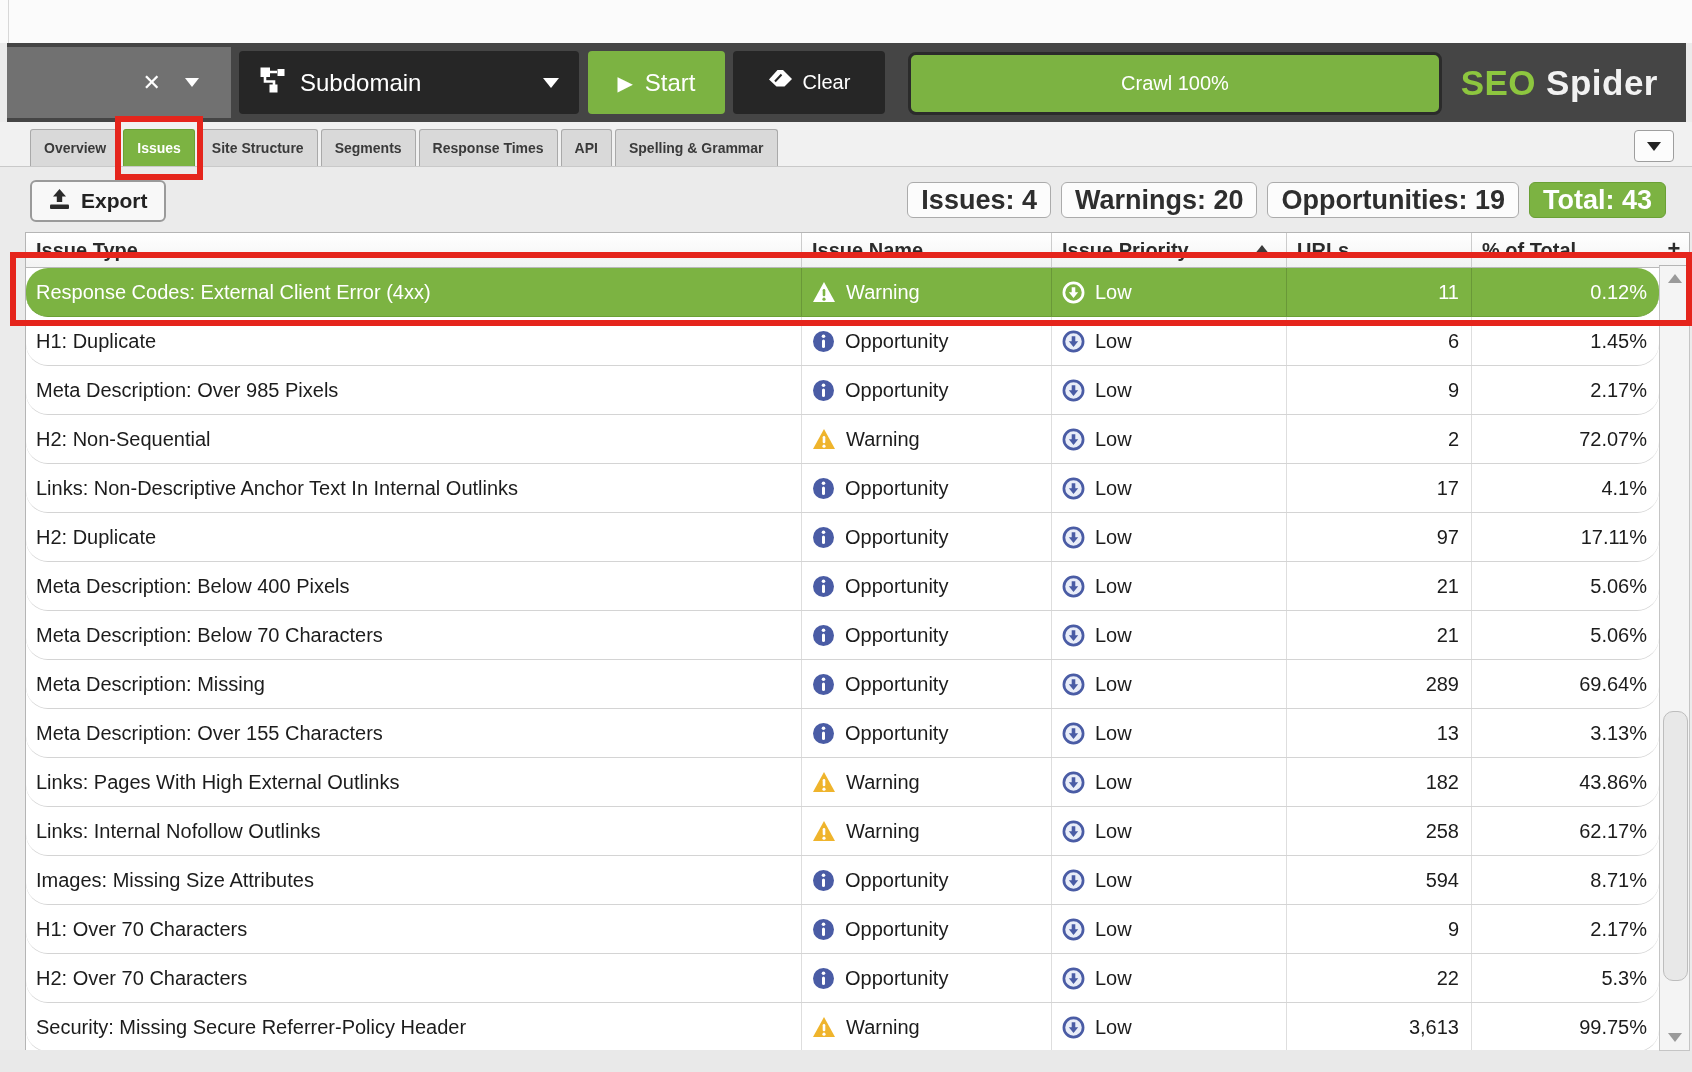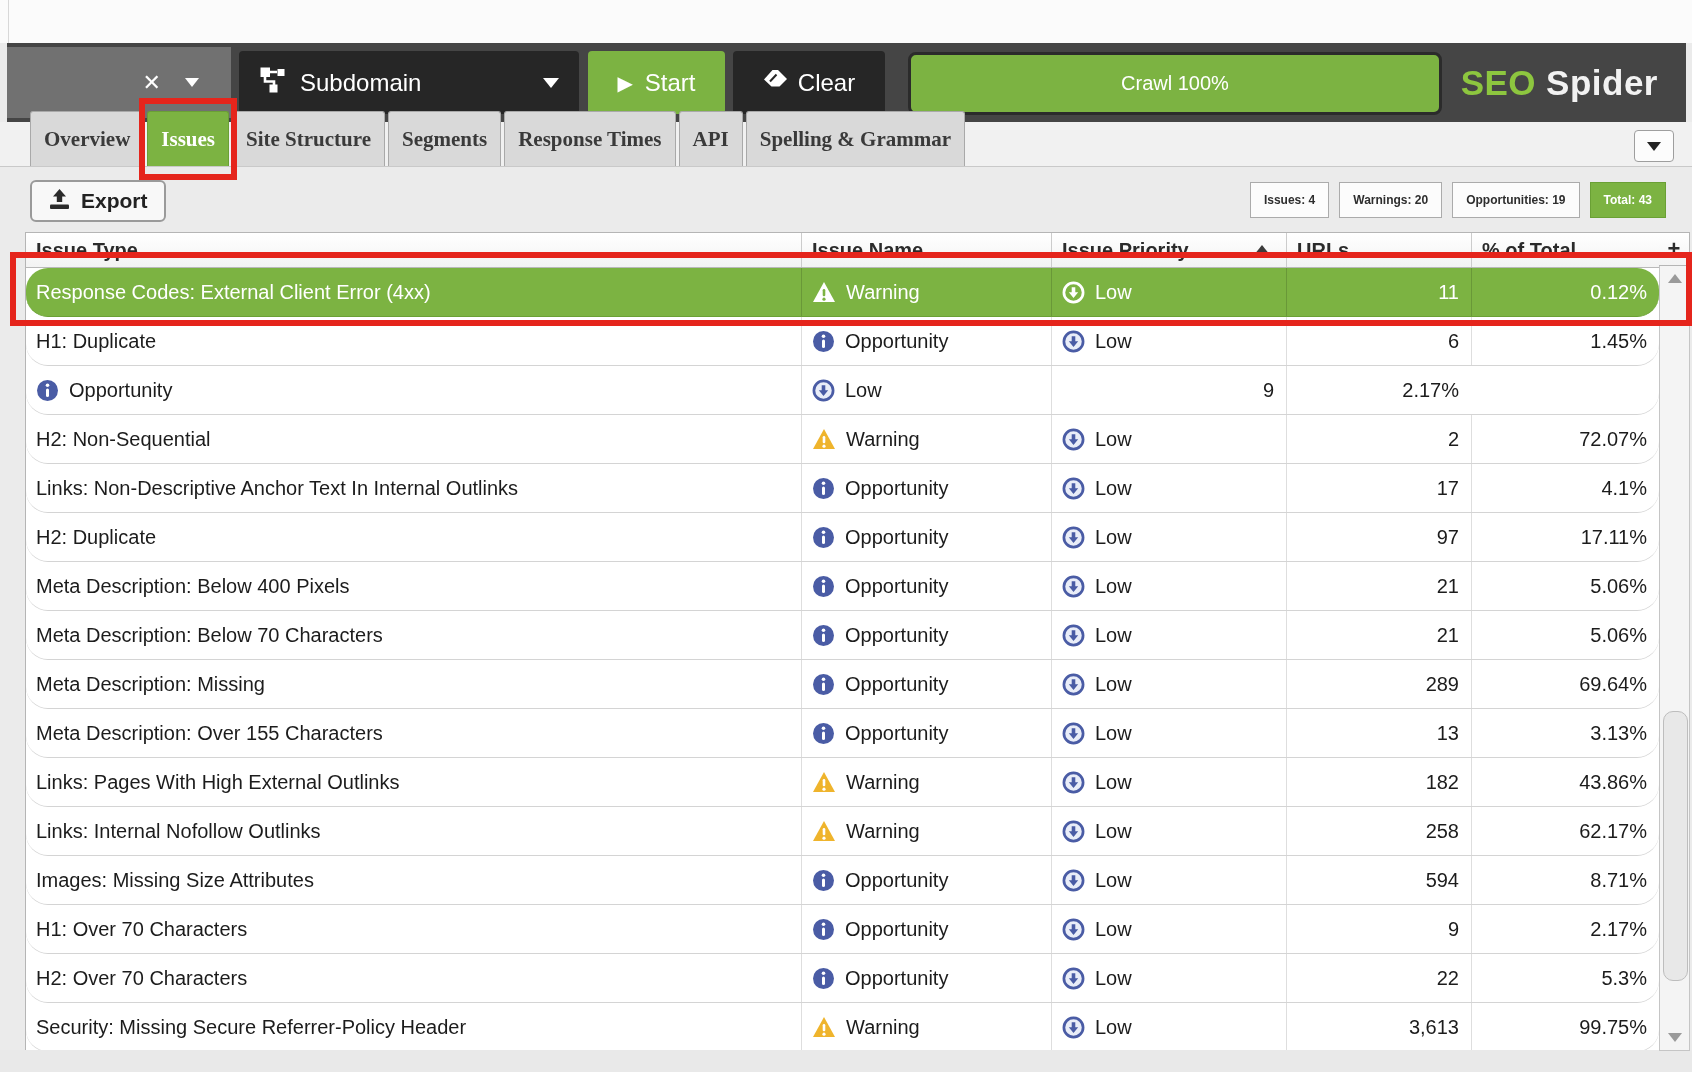--- a/index.html
+++ b/index.html
@@ -20,43 +20,43 @@
   .caret{width:0;height:0;border-left:8px solid transparent;border-right:8px solid transparent;border-top:10px solid #fff;}
   .caret.small{border-left-width:7px;border-right-width:7px;border-top-width:9px;}
   .mode-btn{position:absolute;left:232px;top:8px;width:340px;height:63px;background:#262626;border-radius:4px;
     display:flex;align-items:center;padding:0 20px;box-sizing:border-box;color:#fff;font-size:24px;}
   .mode-btn .lbl{margin-left:14px;}
   .mode-btn .sp{flex:1;}
   .start-btn{position:absolute;left:581px;top:8px;width:137px;height:63px;background:#7CB342;border-radius:4px;
     display:flex;align-items:center;justify-content:center;gap:12px;color:#fff;font-size:24px;}
   .play-glyph{font-size:20px;line-height:1;}
   .clear-btn{position:absolute;left:726px;top:8px;width:152px;height:63px;background:#262626;border-radius:4px;
-    display:flex;align-items:center;justify-content:center;gap:10px;color:#fff;font-size:24px;}
+    display:flex;align-items:center;justify-content:center;gap:10px;color:#fff;font-size:20px;}
   .crawl-bar{position:absolute;left:901px;top:9px;width:528px;height:57px;background:#7CB342;
     border:3px solid #2b2b2b;border-radius:8px;display:flex;align-items:center;justify-content:center;
     color:#fff;font-size:20px;}
   .logo{position:absolute;right:28px;top:0;height:79px;display:flex;align-items:center;font-size:35px;letter-spacing:.5px;}
   .logo .seo{color:#8DC63F;font-weight:600;}
   .logo .spider{color:#f2f2f2;font-weight:700;margin-left:10px;}
   
   .tab-bar{position:absolute;top:122px;left:0;width:1692px;height:45px;background:#f1f1f1;
     border-bottom:1px solid #c9c9c9;display:flex;align-items:flex-end;padding-left:30px;box-sizing:border-box;}
   .tab{height:36px;background:#d9d9d9;border:1px solid #a9a9a9;border-bottom:none;border-radius:3px 3px 0 0;
-    display:flex;align-items:center;padding:9px 13px;margin-right:3px;font-size:21px;font-weight:700;color:#3a3a3a;position:relative;font-family:Liberation Serif, serif;}
+    display:flex;align-items:center;padding:0 13px;margin-right:3px;font-size:14px;font-weight:700;color:#3a3a3a;position:relative;}
   .tab.active{background:#7CB342;border-color:#6aa035;color:#fff;}
   .tab-red{position:absolute;left:-9px;right:-9px;top:-14px;bottom:-14px;border:6px solid #E5251C;z-index:8;pointer-events:none;}
   .tab-overflow-btn{position:absolute;right:18px;top:8px;width:38px;height:30px;background:#fcfcfc;
     border:1px solid #9e9e9e;border-radius:4px;display:flex;align-items:center;justify-content:center;}
   .tab-overflow-btn .tri{width:0;height:0;border-left:7px solid transparent;border-right:7px solid transparent;border-top:9px solid #222;}
   
   .export-btn{position:absolute;left:30px;top:180px;height:38px;background:#f8f8f8;border:2px solid #9a9a9a;
     border-radius:6px;display:flex;align-items:center;gap:10px;padding:0 16px;font-size:21px;font-weight:700;color:#222;}
   .badges{position:absolute;right:26px;top:182px;display:flex;gap:10px;}
-  .badge{height:34px;background:#fcfcfc;border:1px solid #ababab;border-radius:0;display:flex;align-items:center;
-    padding:0 13px;font-size:12px;font-weight:700;color:#2e2e2e;}
+  .badge{height:34px;background:#fcfcfc;border:1px solid #ababab;border-radius:6px;display:flex;align-items:center;
+    padding:0 13px;font-size:27px;font-weight:700;color:#2e2e2e;}
   .badge.badge-green{background:#7CB342;border-color:#6aa035;color:#fff;}
   
   .table{position:absolute;left:25px;top:232px;width:1633px;background:#fff;
     border:1px solid #b5b5b5;border-bottom:none;box-sizing:content-box;}
   .thead{display:grid;grid-template-columns:775px 250px 235px 185px 188px;height:34px;
     background:linear-gradient(#ffffff,#f3f3f3);border-bottom:1px solid #b9b9b9;}
   .th{display:flex;align-items:center;padding:0 10px;font-size:20px;font-weight:600;color:#2b2b2b;box-sizing:border-box;}
   .th + .th{border-left:1px solid #cccccc;}
   .th .sp{flex:1;}
   .sort-tri{width:0;height:0;border-left:8px solid transparent;border-right:8px solid transparent;border-bottom:10px solid #3c3c3c;margin-right:6px;}
@@ -244,20 +244,21 @@
   <circle cx="11.5" cy="11.5" r="9.6" fill="#E9EDF8" stroke="#4A5CA5" stroke-width="2.7"></circle>
   <path d="M11.5 17 L6.8 11.2 L9.7 11.2 L9.7 6.2 L13.3 6.2 L13.3 11.2 L16.2 11.2 Z" fill="#4A5CA5"></path>
             </svg>
           </span>
           <span>Low</span>
         </div>
         <div class="td col3 num">6</div>
         <div class="td col4 num">1.45%</div>
       </div>
       <div class="tr">
+        <div class="td col0">Meta Description: Over 985 Pixels</div>
         <div class="td col1">
           <span class="icon">
             <svg width="23" height="23" viewBox="0 0 23 23">
   <circle cx="11.5" cy="11.5" r="10.5" fill="#4A5CA5"></circle>
   <circle cx="11.5" cy="6.3" r="1.8" fill="#ffffff"></circle>
   <rect x="10" y="9.4" width="3" height="8.6" rx="1.5" fill="#ffffff"></rect>
             </svg>
           </span>
           <span>Opportunity</span>
         </div>

